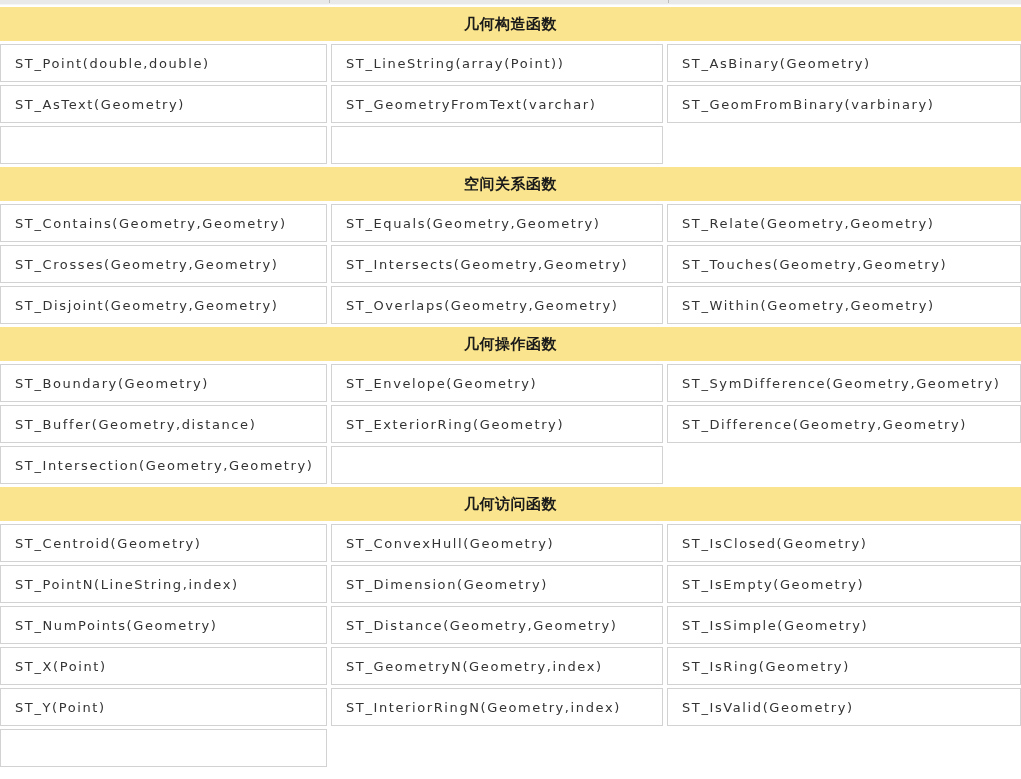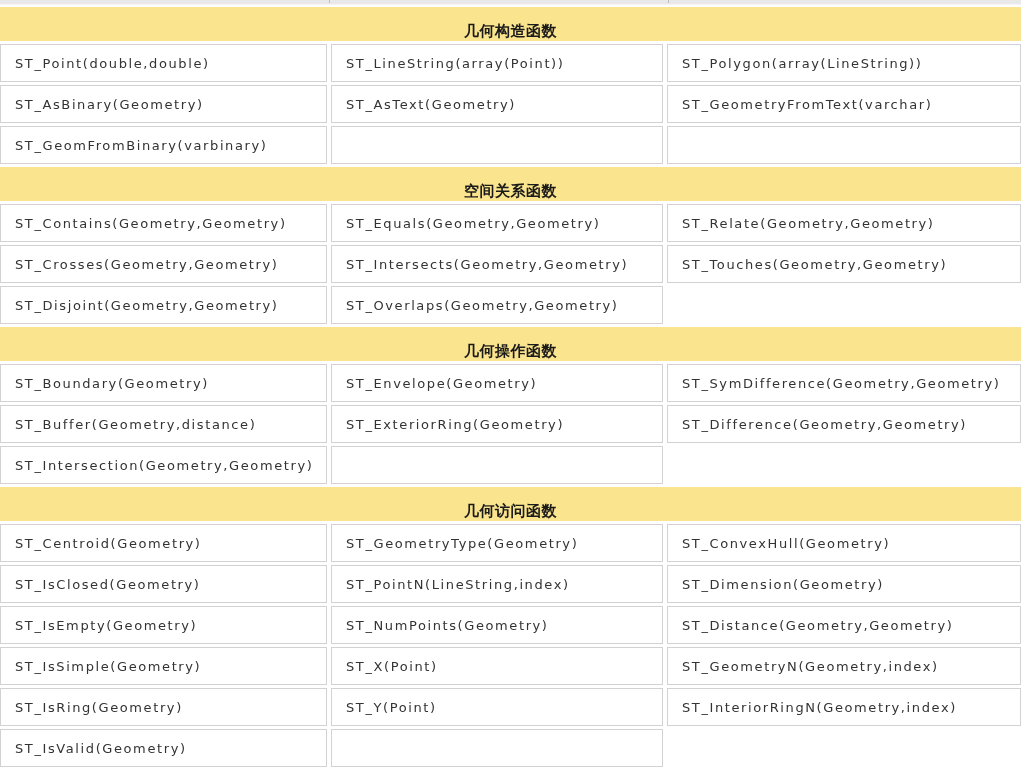--- a/index.html
+++ b/index.html
@@ -34,21 +34,21 @@
   .top-strip .t2 { left: 668px; }
 
   .fn-section { width: 100%; }
 
   .section-header {
     width: 100%;
     height: 34px;
     margin: 2px 0 3px 0;
     background: var(--header-bg, #fae48d);
     display: flex;
-    align-items: flex-end;
+    align-items: center;
     justify-content: center;
   }
   .section-title {
     font-size: 15px;
     font-weight: bold;
     color: var(--header-text, #1a1a1a);
     letter-spacing: 0.5px;
   }
 
   .cell-grid {
@@ -83,21 +83,20 @@
     <span class="tick t2"></span>
   </div>
   <div id="sections">
   <section class="fn-section">
     <div class="section-header">
       <span class="section-title">几何构造函数</span>
     </div>
     <div class="cell-grid">
           <div class="cell">ST_Point(double,double)</div>
           <div class="cell">ST_LineString(array(Point))</div>
-          <div class="cell">ST_Polygon(array(LineString))</div>
           <div class="cell">ST_AsBinary(Geometry)</div>
           <div class="cell">ST_AsText(Geometry)</div>
           <div class="cell">ST_GeometryFromText(varchar)</div>
           <div class="cell">ST_GeomFromBinary(varbinary)</div>
           <div class="cell"></div>
           <div class="cell"></div>
         </div>
   </section>
 
   <section class="fn-section">
@@ -106,20 +105,21 @@
     </div>
     <div class="cell-grid">
           <div class="cell">ST_Contains(Geometry,Geometry)</div>
           <div class="cell">ST_Equals(Geometry,Geometry)</div>
           <div class="cell">ST_Relate(Geometry,Geometry)</div>
           <div class="cell">ST_Crosses(Geometry,Geometry)</div>
           <div class="cell">ST_Intersects(Geometry,Geometry)</div>
           <div class="cell">ST_Touches(Geometry,Geometry)</div>
           <div class="cell">ST_Disjoint(Geometry,Geometry)</div>
           <div class="cell">ST_Overlaps(Geometry,Geometry)</div>
+          <div class="cell">ST_Within(Geometry,Geometry)</div>
         </div>
   </section>
 
   <section class="fn-section">
     <div class="section-header">
       <span class="section-title">几何操作函数</span>
     </div>
     <div class="cell-grid">
           <div class="cell">ST_Boundary(Geometry)</div>
           <div class="cell">ST_Envelope(Geometry)</div>
@@ -131,21 +131,20 @@
           <div class="cell"></div>
         </div>
   </section>
 
   <section class="fn-section">
     <div class="section-header">
       <span class="section-title">几何访问函数</span>
     </div>
     <div class="cell-grid">
           <div class="cell">ST_Centroid(Geometry)</div>
-          <div class="cell">ST_GeometryType(Geometry)</div>
           <div class="cell">ST_ConvexHull(Geometry)</div>
           <div class="cell">ST_IsClosed(Geometry)</div>
           <div class="cell">ST_PointN(LineString,index)</div>
           <div class="cell">ST_Dimension(Geometry)</div>
           <div class="cell">ST_IsEmpty(Geometry)</div>
           <div class="cell">ST_NumPoints(Geometry)</div>
           <div class="cell">ST_Distance(Geometry,Geometry)</div>
           <div class="cell">ST_IsSimple(Geometry)</div>
           <div class="cell">ST_X(Point)</div>
           <div class="cell">ST_GeometryN(Geometry,index)</div>

